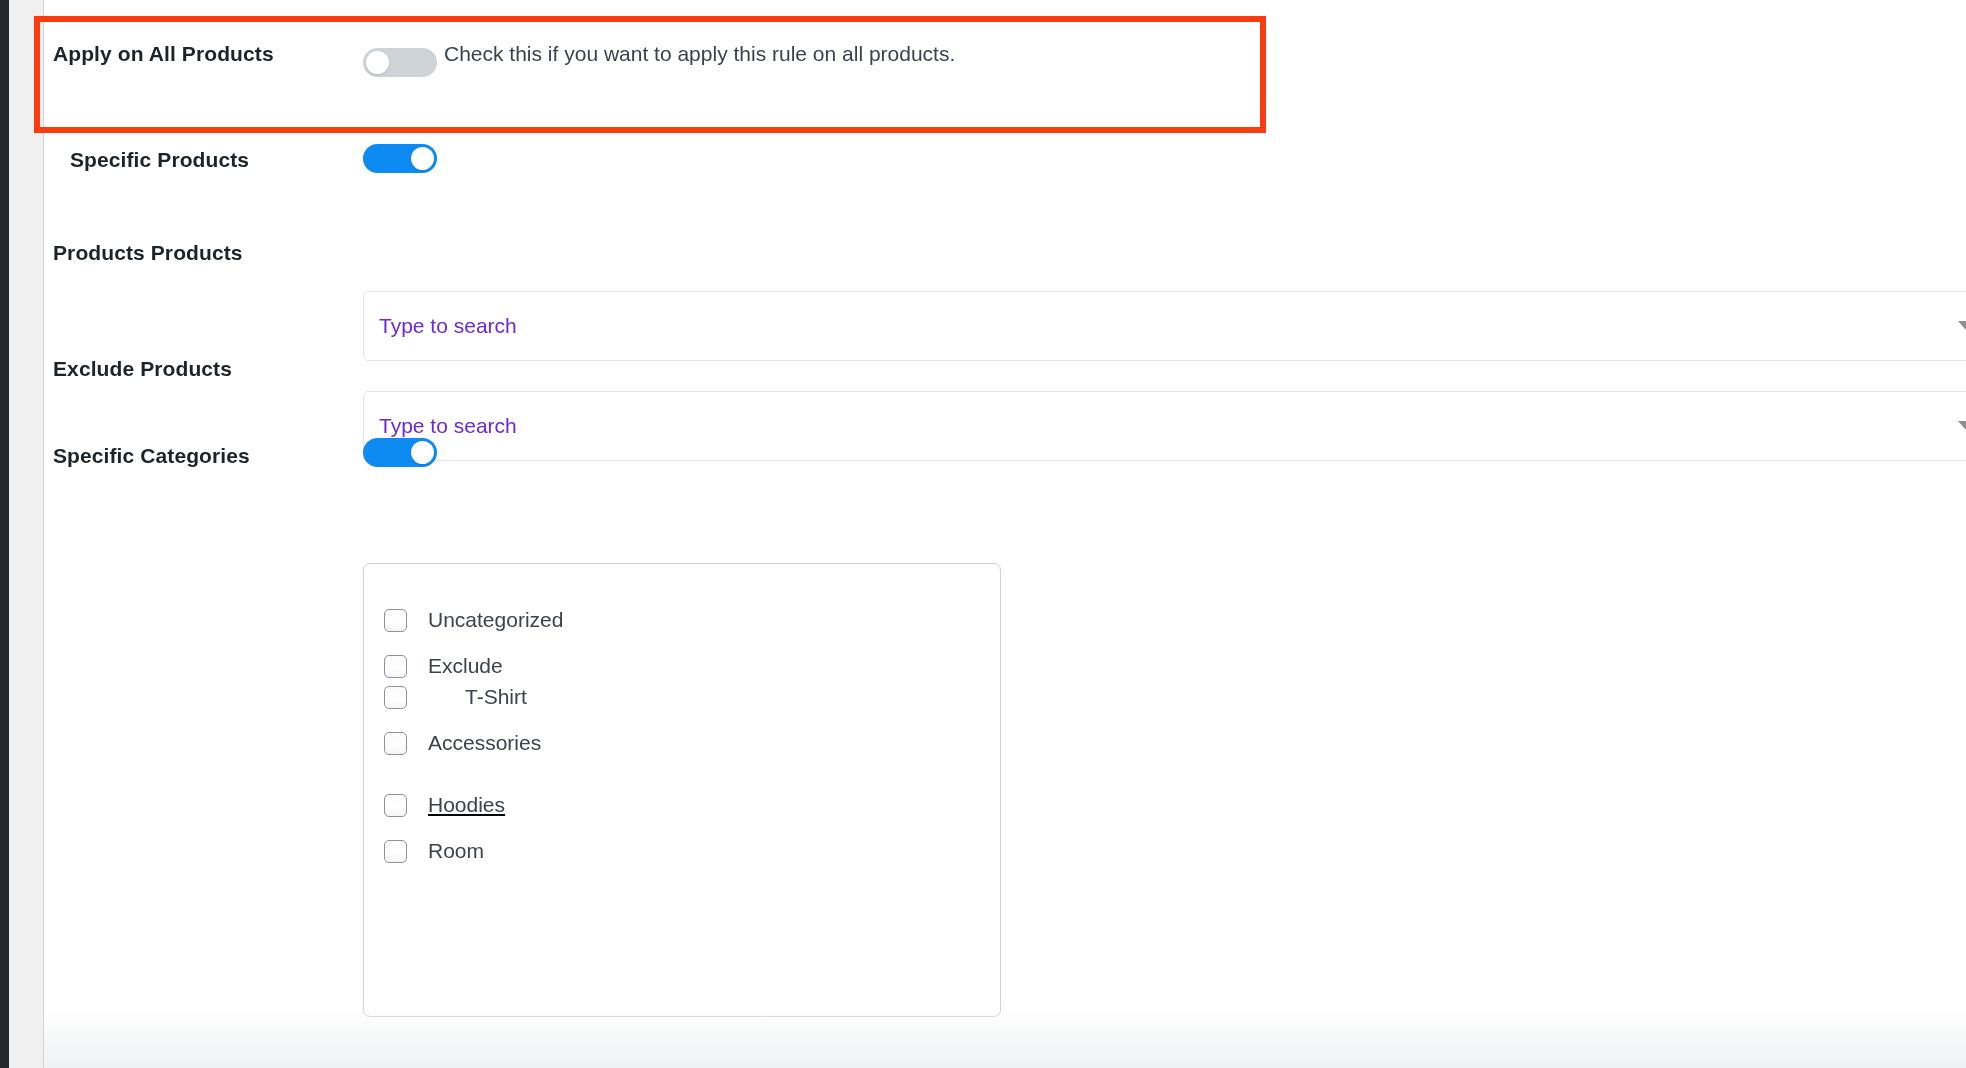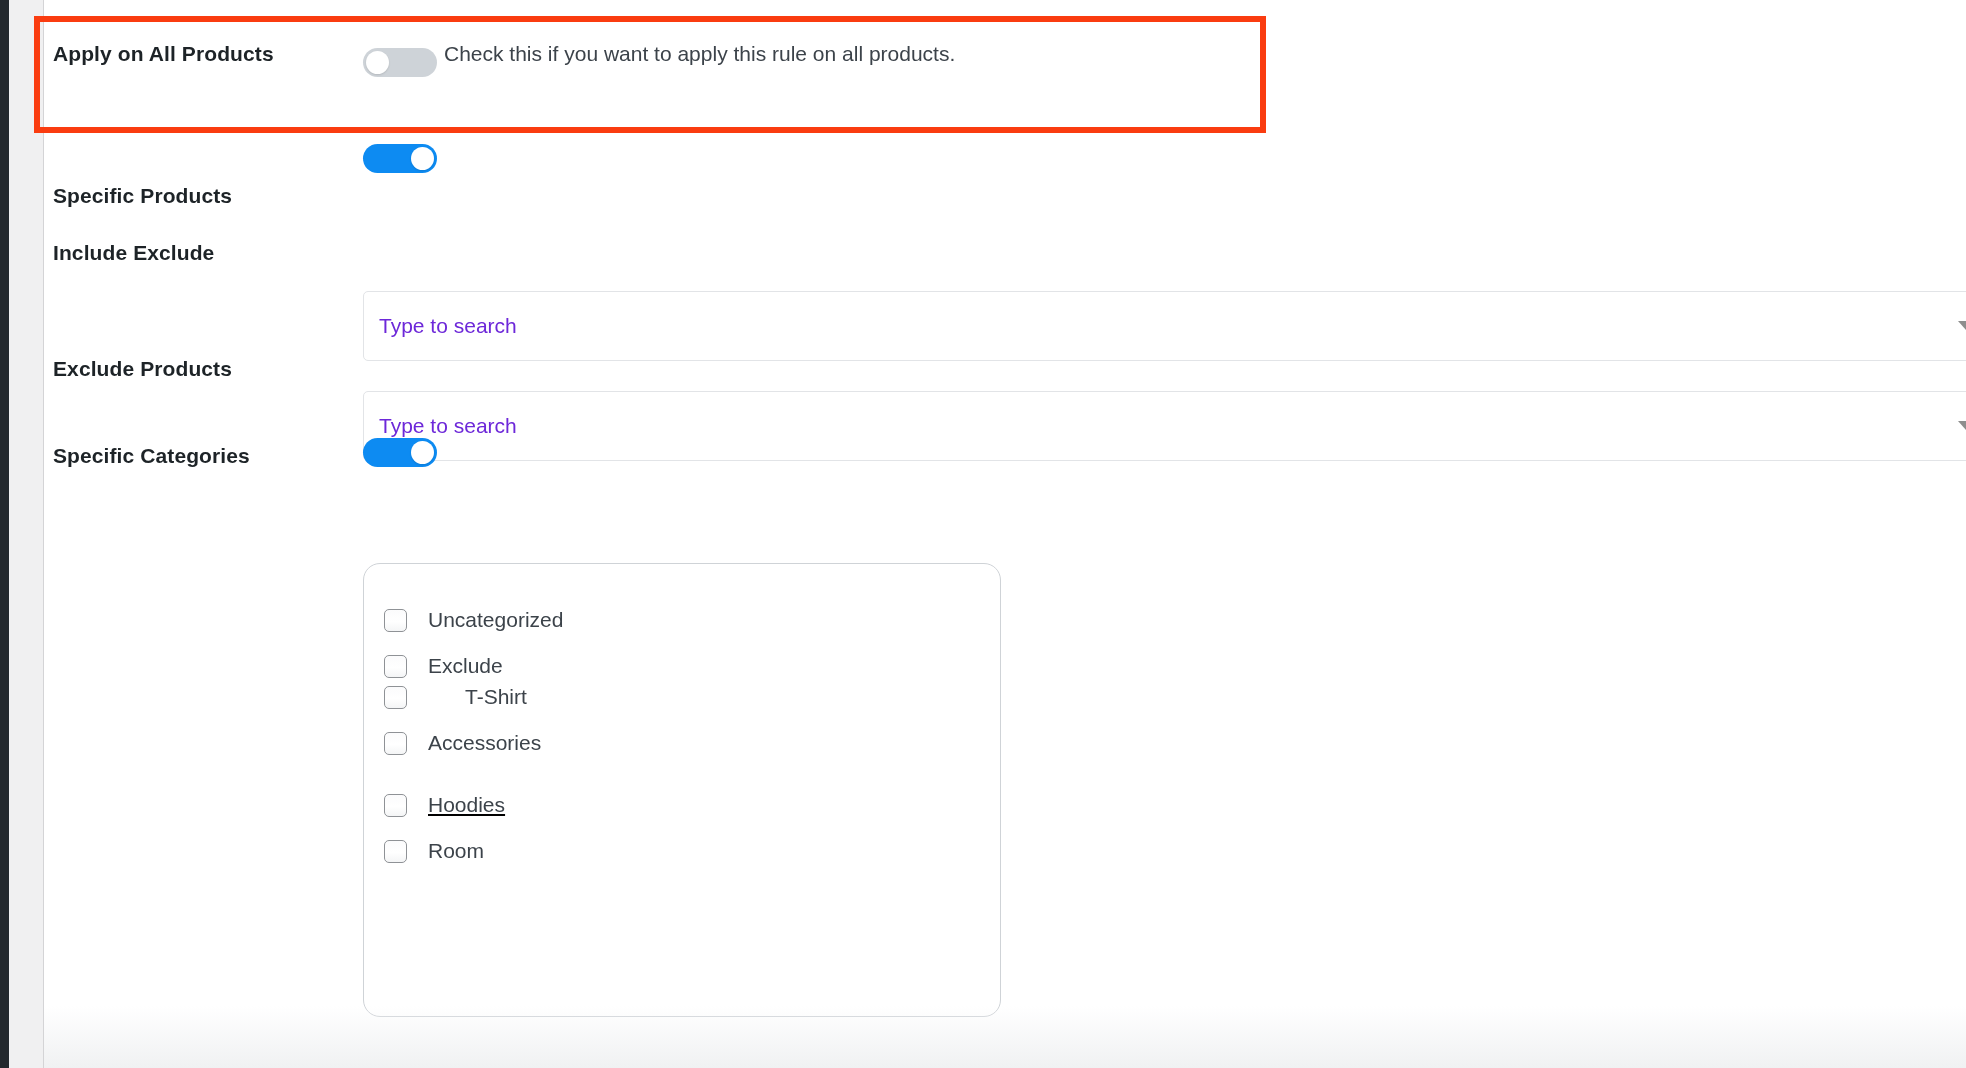--- a/index.html
+++ b/index.html
@@ -145,21 +145,21 @@
     height: 0;
     border-left: 9px solid transparent;
     border-right: 9px solid transparent;
     border-top: 10px solid #8e8e8e;
   }
 
   
   .checkbox-panel {
     position: absolute;
     border: 1px solid #cfd3d7;
-    border-radius: 17px;
+    border-radius: 7px;
     background: #ffffff;
     box-sizing: border-box;
     text-align: center;
   }
   .cb-item {
     position: absolute;
     left: 20px;
     display: flex;
     align-items: center;
     height: 24px;
@@ -201,28 +201,28 @@
 
     <div class="row">
       <div class="field-label" style="left:9px; top:42px;">Apply on All Products</div>
       <div class="toggle" style="left:319px; top:48px;">
         <div class="knob"></div>
       </div>
       <div class="helper-text" style="left:400px; top:42px;">Check this if you want to apply this rule on all products.</div>
     </div>
 
     <div class="row">
-      <div class="field-label" style="left:9px; top:148px;margin-top:36px;">Specific Products</div>
+      <div class="field-label" style="left:26px; top:148px;">Specific Products</div>
       <div class="toggle on" style="left:319px; top:144px;">
         <div class="knob"></div>
       </div>
     </div>
 
     <div class="row">
-      <div class="field-label" style="left:9px; top:241px;">Include Exclude</div>
+      <div class="field-label" style="left:9px; top:241px;">Products Products</div>
       <div class="select-box" style="left:319px; top:291px; width:1640px;">
         <div class="select-placeholder">Type to search</div>
         <div class="select-caret"></div>
       </div>
     </div>
 
     <div class="row">
       <div class="field-label" style="left:9px; top:341px;margin-top:16px;">Exclude Products</div>
       <div class="select-box" style="left:319px; top:391px; width:1640px;">
         <div class="select-placeholder">Type to search</div>

